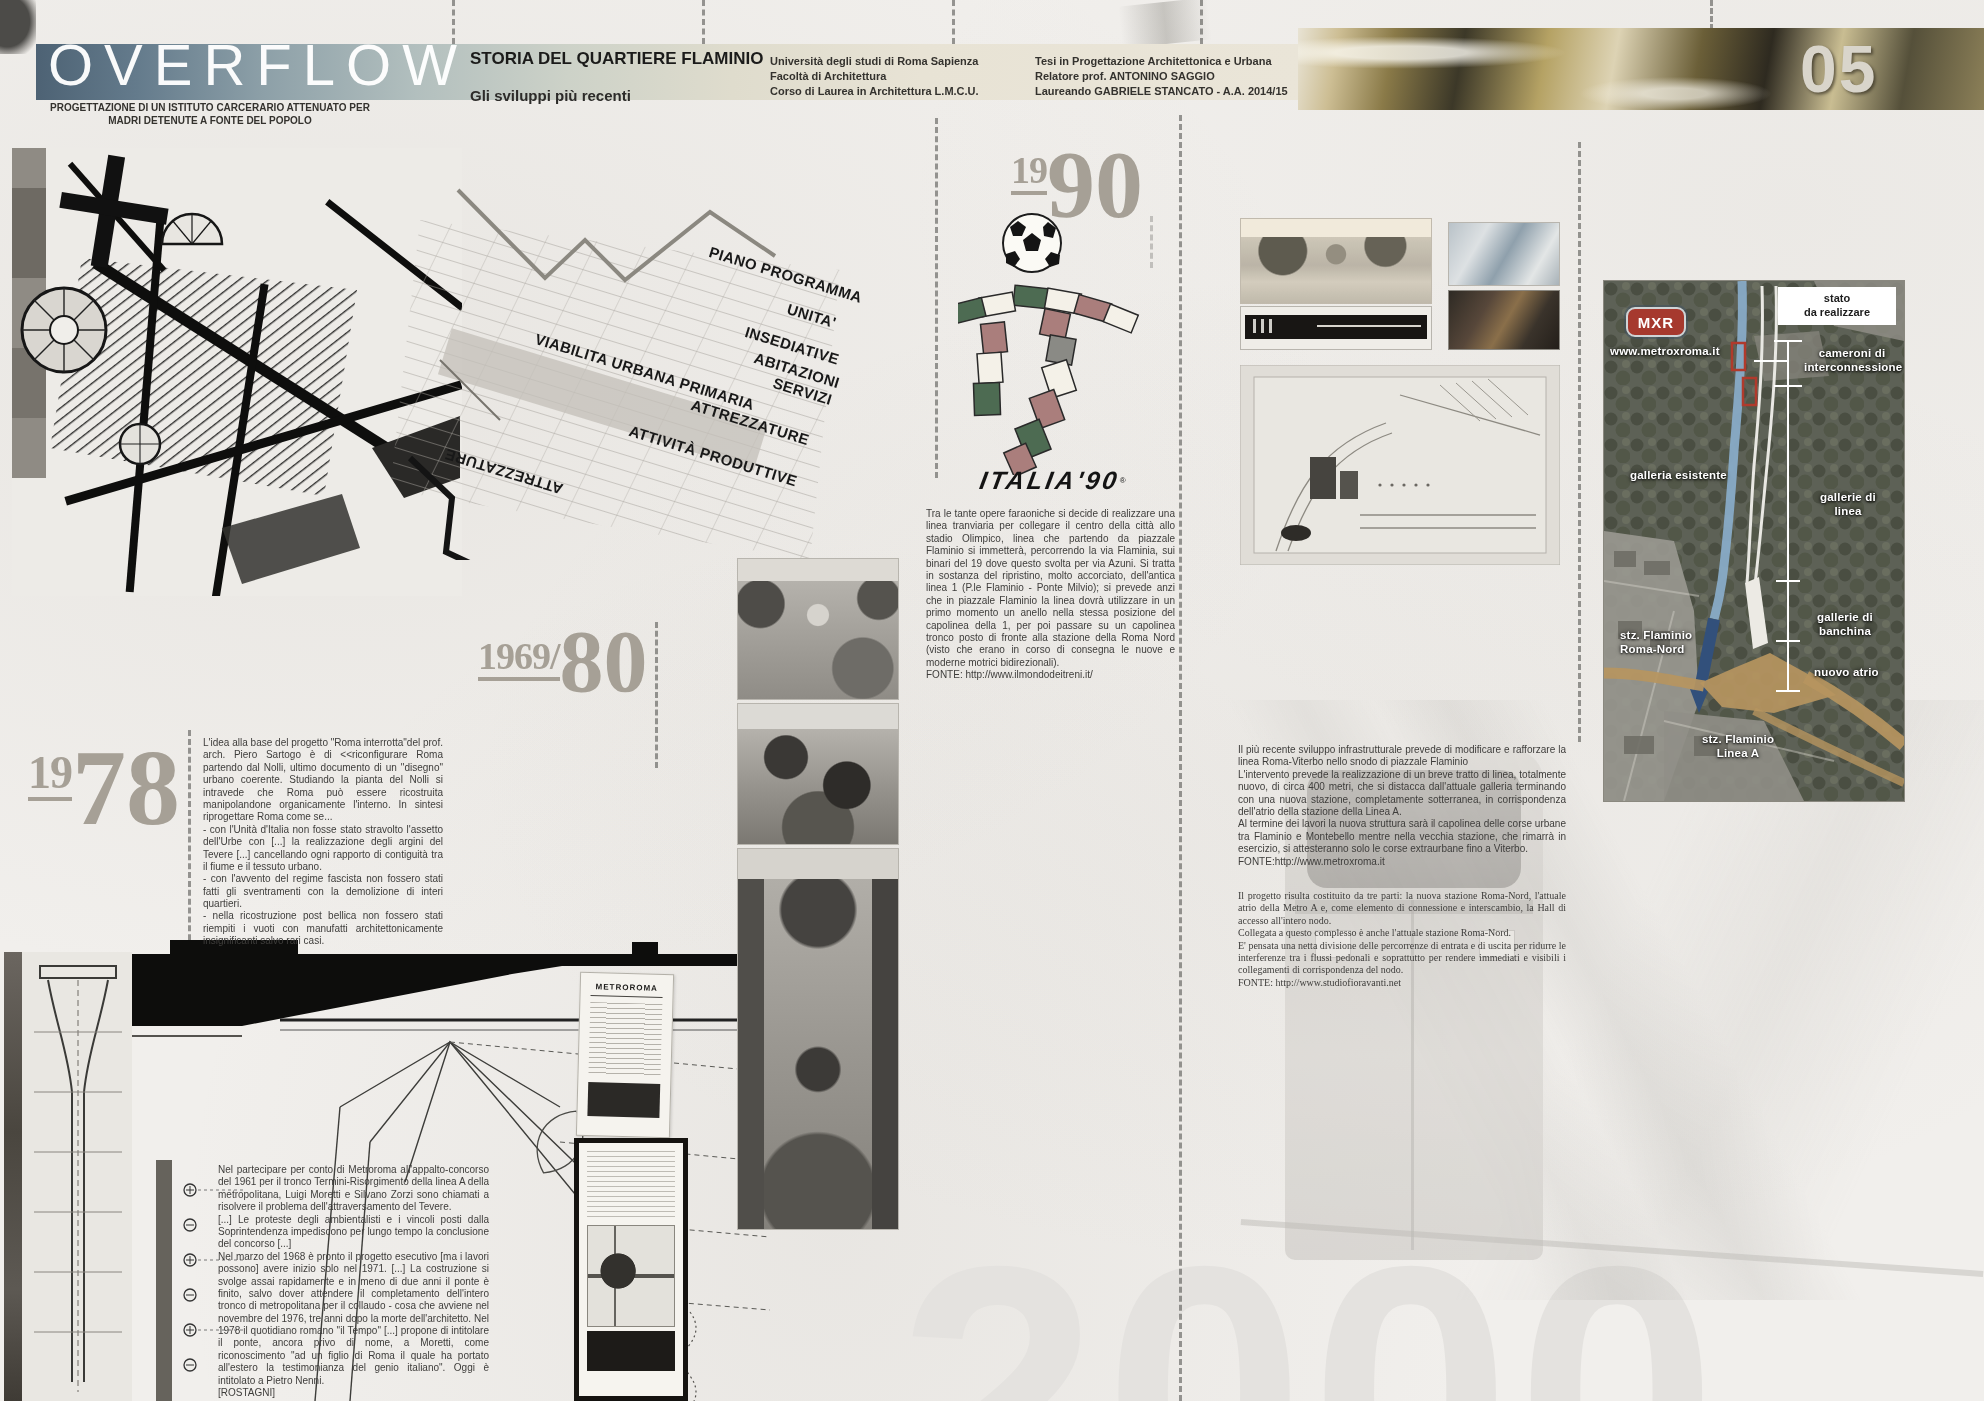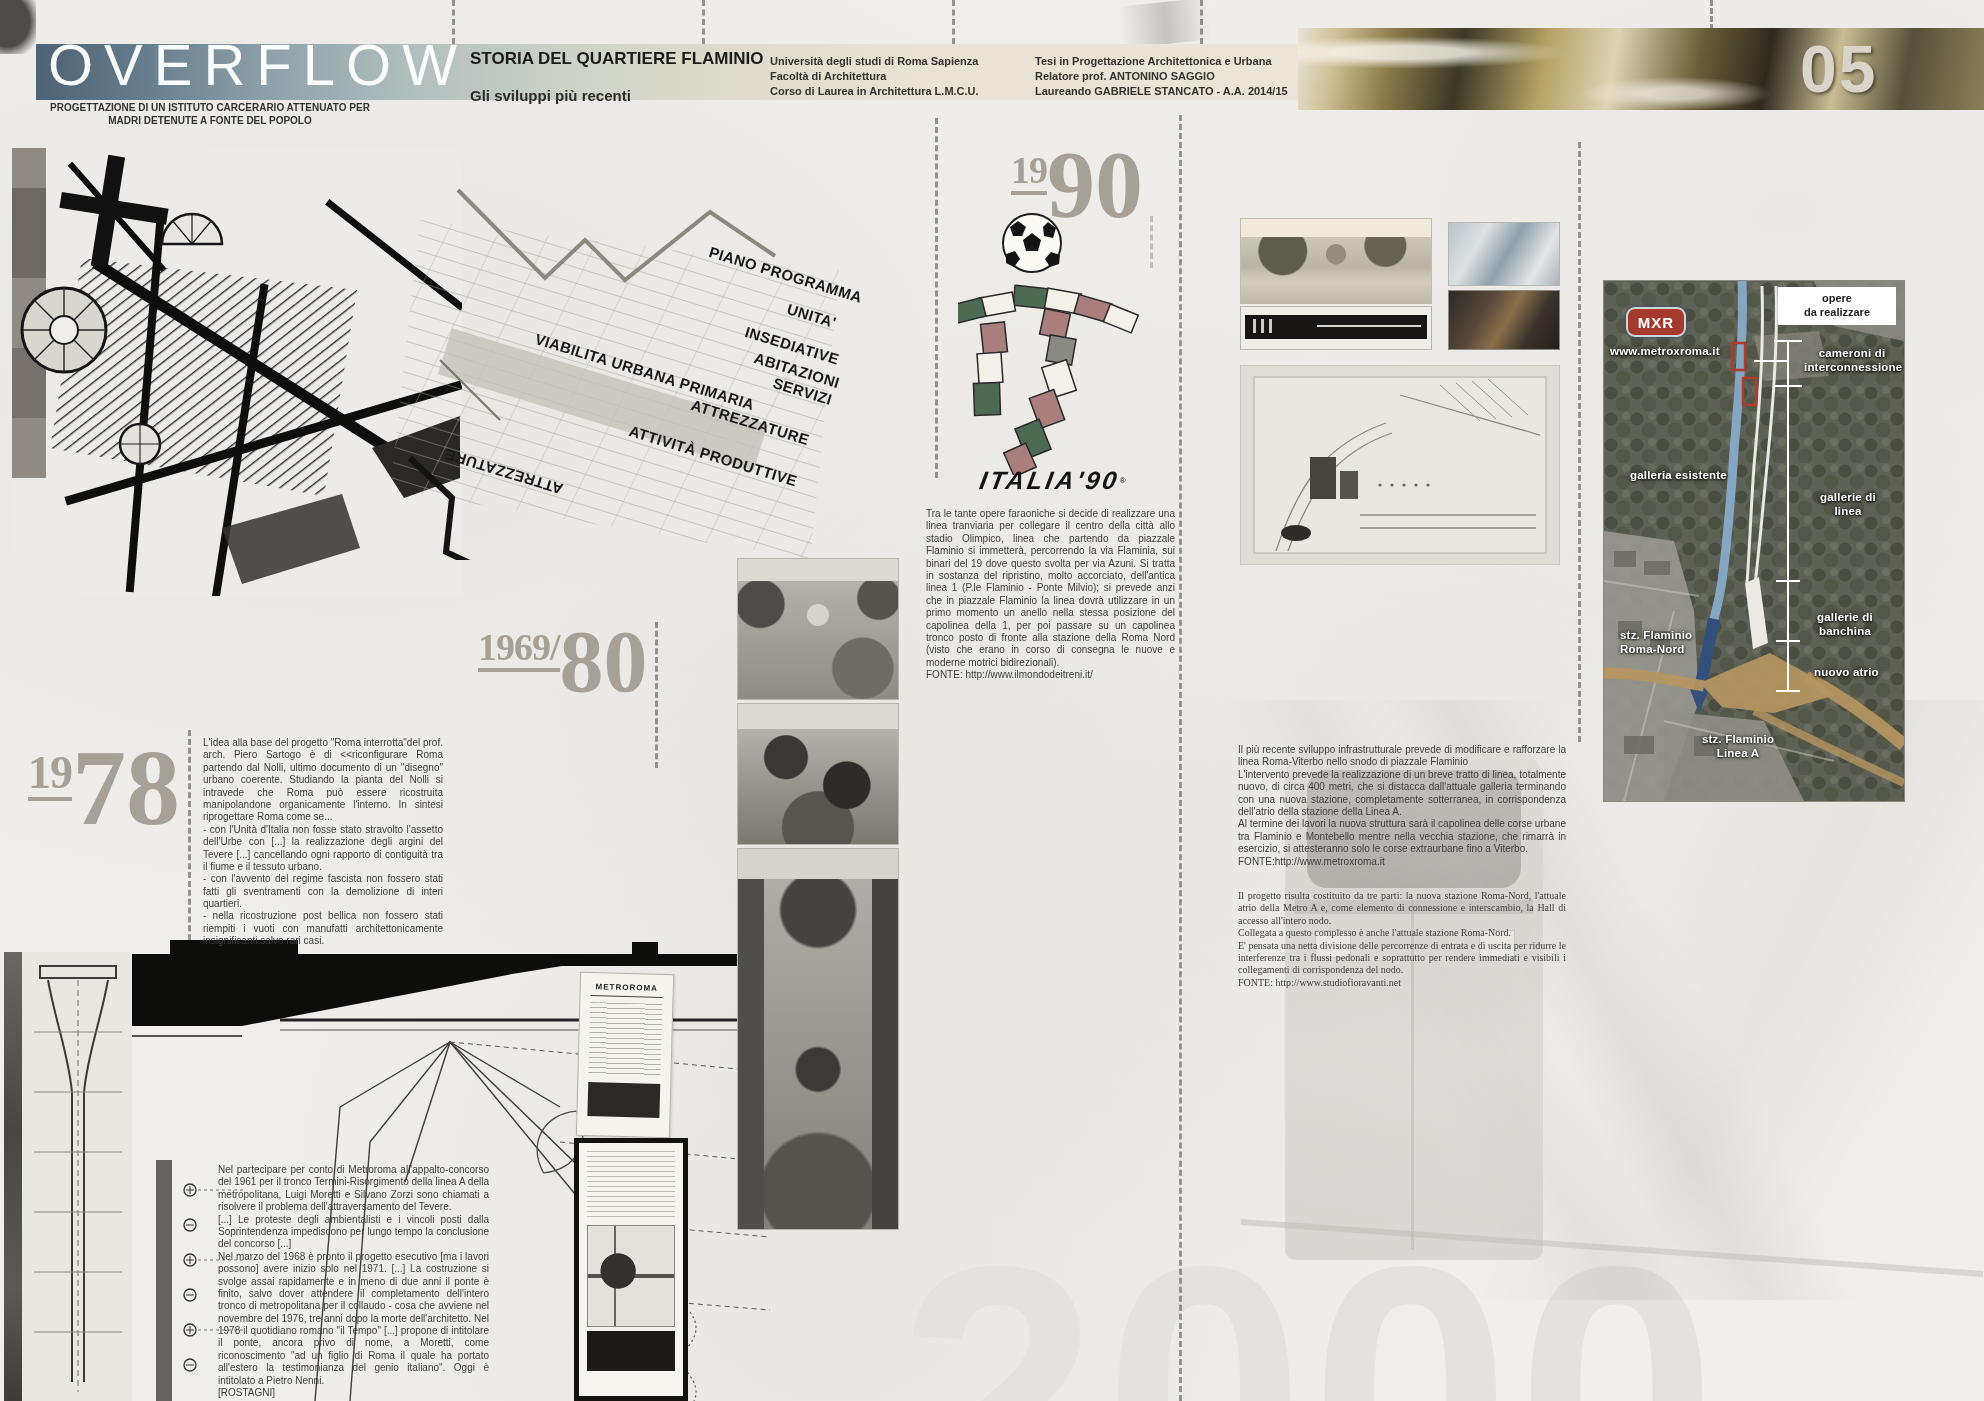--- a/index.html
+++ b/index.html
@@ -269,21 +269,21 @@
     <div class="fake-lines" style="height:70px;margin:8px 8px 4px;opacity:.6;"></div>
     <div style="height:100px;margin:4px 8px;background:
            radial-gradient(circle at 35% 45%, #33312d 0 22%, transparent 23%),
            linear-gradient(0deg, transparent 48%, #55534e 48% 52%, transparent 52%),
            linear-gradient(90deg, transparent 30%, #66645f 30% 33%, transparent 33%),
            #e3e1db;border:1px solid #8a877f;"></div>
     <div style="height:40px;margin:4px 8px;background:#1d1b18;"></div>
   </div>
 
   <div class="year" style="left:478px;top:628px;">
-    <span class="yr-s" style="font-size:38px;margin-top:2px;">1969/</span>
+    <span class="yr-s" style="font-size:38px;margin-top:11px;">1969/</span>
       <span class="yr-b" style="font-size:88px;">80</span>
   </div>
   <div class="abs body-text" style="left:218px;top:1164px;width:271px;z-index:5;">Nel partecipare per conto di Metroroma all'appalto-concorso del 1961 per il tronco Termini-Risorgimento della linea A della metropolitana, Luigi Moretti e Silvano Zorzi sono chiamati a risolvere il problema dell'attraversamento del Tevere.
 [...] Le proteste degli ambientalisti e  i vincoli posti dalla Soprintendenza impediscono per lungo tempo la conclusione del concorso [...]
 Nel marzo del 1968 è pronto il progetto esecutivo [ma i lavori possono] avere inizio solo nel 1971. [...] La costruzione si svolge assai rapidamente e in meno di due anni il ponte è finito, salvo dover attendere il completamento dell'intero tronco di metropolitana per il collaudo - cosa che avviene nel novembre del 1976, tre anni dopo la morte dell'architetto. Nel 1978 il quotidiano romano "il Tempo" [...] propone di intitolare il ponte, ancora privo di nome, a Moretti, come riconoscimento "ad un figlio di Roma il quale ha portato all'estero la testimonianza del genio italiano". Oggi è intitolato a Pietro Nenni.
 [ROSTAGNI]</div>
 
   <div class="year" style="left:1011px;top:148px;">
     <span class="yr-s" style="font-size:38px;margin-top:5px;">19</span>
       <span class="yr-b" style="font-size:96px;">90</span>
@@ -452,21 +452,21 @@
         <line x1="172" y1="410" x2="196" y2="410"></line>
         <line x1="150" y1="80" x2="184" y2="80"></line>
       </g>
     </svg>
     <div class="abs" style="left:22px;top:26px;width:56px;height:26px;border-radius:9px;background:#a6392e;border:2px solid #cfd4d6;
          box-shadow:0 0 0 2px rgba(60,80,100,.45);display:flex;align-items:center;justify-content:center;z-index:6;">
       <span style="color:#fff;font:bold 15px 'Liberation Sans',sans-serif;letter-spacing:1px;">MXR</span>
     </div>
     <div class="lbl" style="left:6px;top:64px;">www.metroxroma.it</div>
     <div class="abs" style="left:174px;top:6px;width:114px;background:#fff;color:#1c1c1c;font:bold 11px/1.25 'Liberation Sans',sans-serif;
-         text-align:center;padding:5px 2px;white-space:pre-line;z-index:6;">opere
+         text-align:center;padding:5px 2px;white-space:pre-line;z-index:6;">stato
 da realizzare</div>
     <div class="lbl" style="left:200px;top:66px;width:96px;text-align:center;">cameroni di
 interconnessione</div>
     <div class="lbl" style="left:26px;top:188px;">galleria esistente</div>
     <div class="lbl" style="left:202px;top:210px;width:84px;text-align:center;">gallerie di
 linea</div>
     <div class="lbl" style="left:196px;top:330px;width:90px;text-align:center;">gallerie di
 banchina</div>
     <div class="lbl" style="left:210px;top:385px;">nuovo atrio</div>
     <div class="lbl" style="left:16px;top:348px;width:96px;">stz. Flaminio

